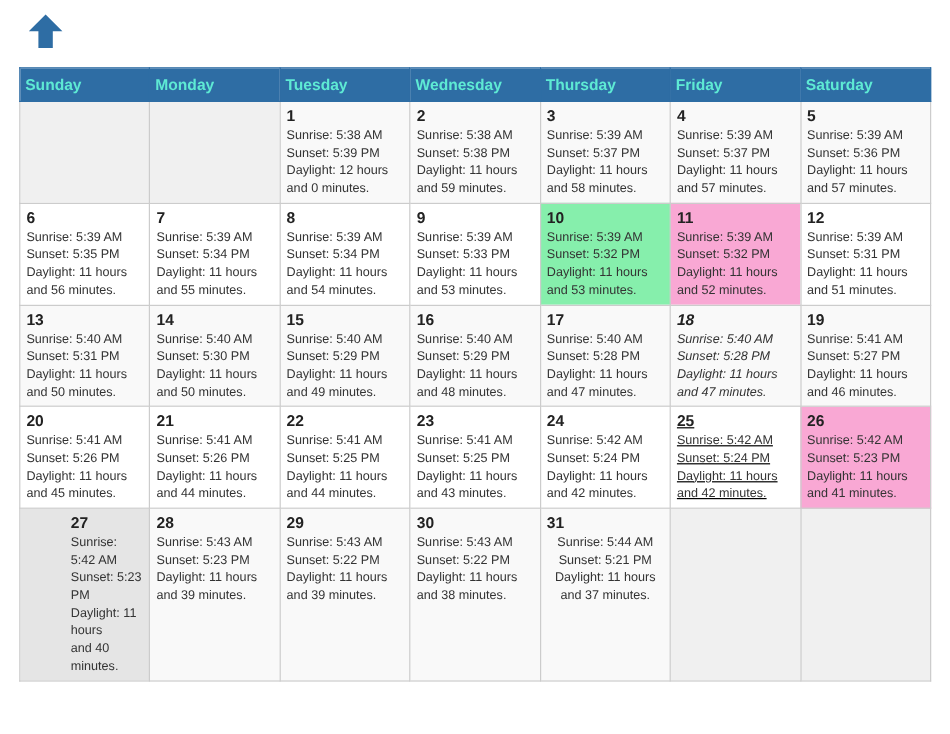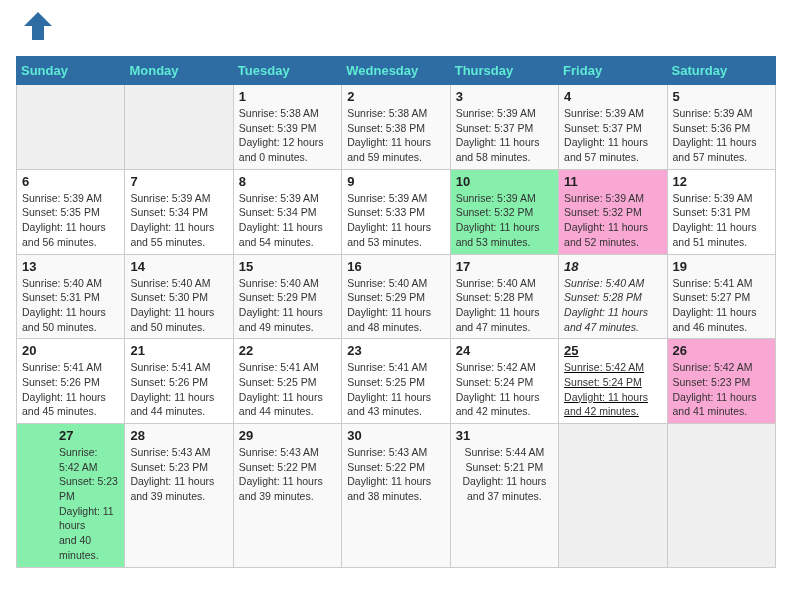--- a/index.html
+++ b/index.html
@@ -297,21 +297,21 @@
         </td>
         <td style="background: #f9a8d4;">
           <span class="day-number">26</span>
           <div class="day-info" style="white-space: pre-line;">Sunrise: 5:42 AM
 Sunset: 5:23 PM
 Daylight: 11 hours
 and 41 minutes.</div>
         </td>
       </tr>
       <tr>
-        <td style="background: #86efac; padding-left: 42px;">
+        <td style="background: #e5e5e5; padding-left: 42px;">
           <span class="day-number">27</span>
           <div class="day-info" style="white-space: pre-line;">Sunrise: 5:42 AM
 Sunset: 5:23 PM
 Daylight: 11 hours
 and 40 minutes.</div>
         </td>
         <td style="background: rgb(249, 249, 249); margin-left: 24px;">
           <span class="day-number">28</span>
           <div class="day-info" style="white-space: pre-line;">Sunrise: 5:43 AM
 Sunset: 5:23 PM

